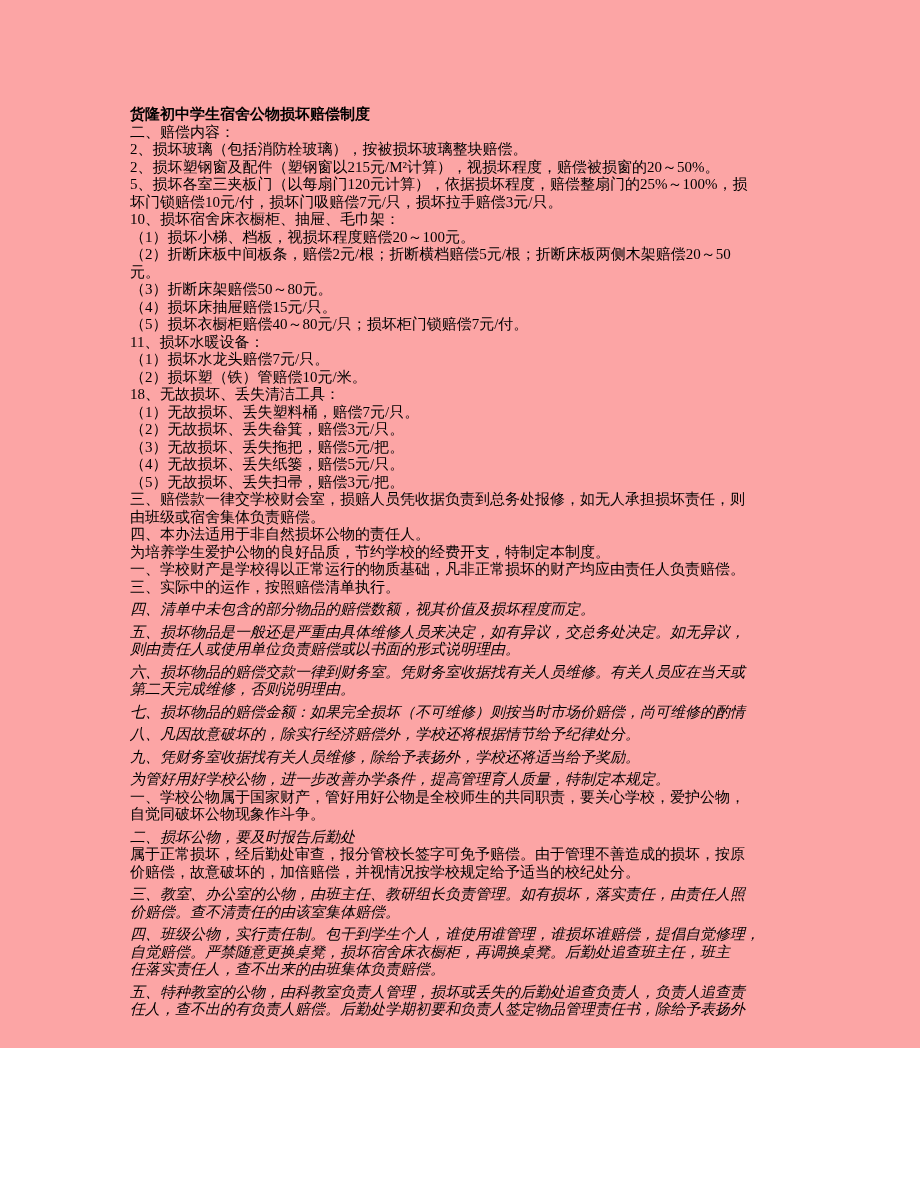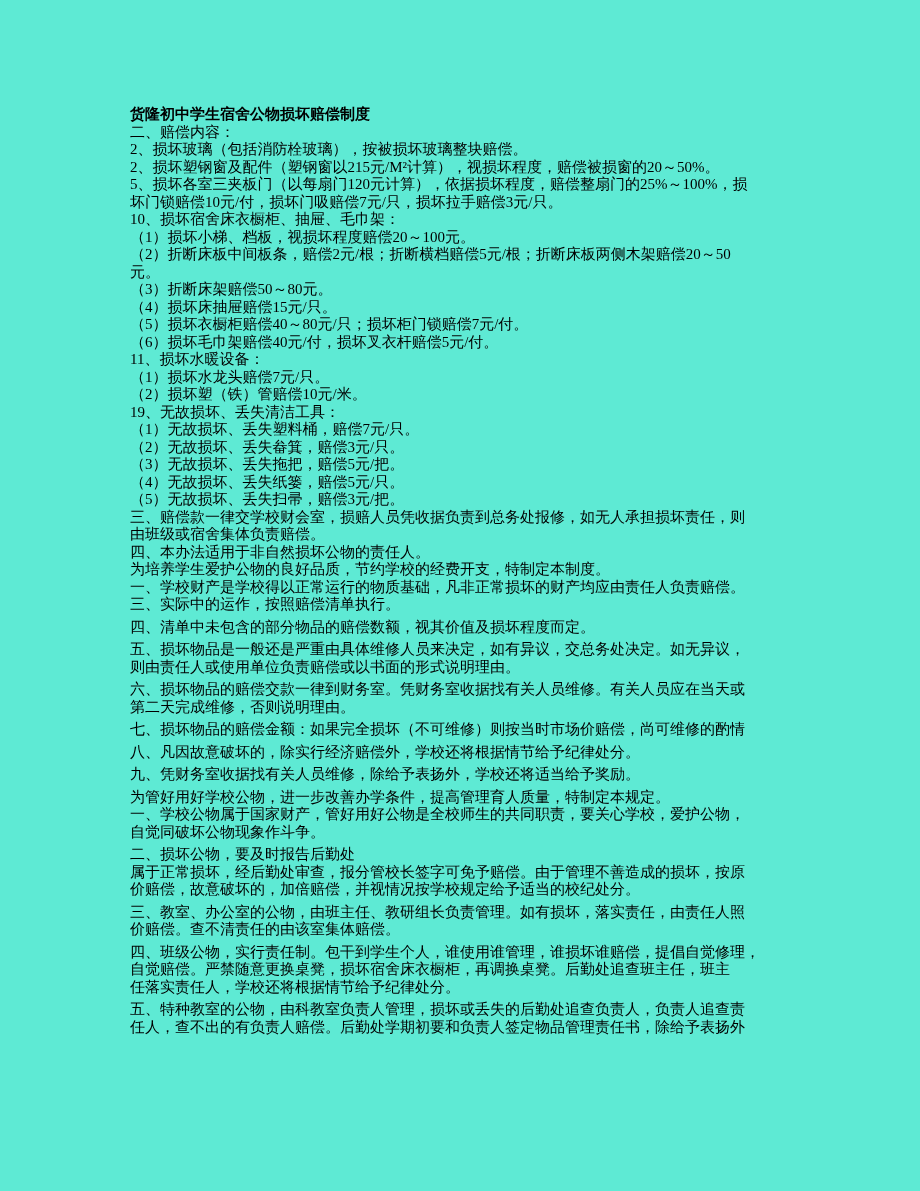--- a/index.html
+++ b/index.html
@@ -8,31 +8,31 @@
     height: 1191px;
     background: #ffffff;
     font-family: "Liberation Serif", "DejaVu Serif", serif;
     color: #000000;
     overflow: hidden;
   }
   body { position: relative; }
   .page {
     position: absolute;
     left: 0; top: 0;
-    width: 920px; height: 1191px;
-    background: #5eead4;
+    width: 920px; height: 1048px;
+    background: #fca5a5;
   }
   .content {
     position: absolute;
     left: 130px;
     top: 106px;
     width: 664px;
   }
   .para { margin: 0; }
-  .para.gap { margin-top: 5px; }
+  .para.gap { margin-top: 5px; font-style: italic; }
   .para.bold .line { font-weight: bold; }
   .line {
     font-size: 15px;
     line-height: 17.5px;
     white-space: nowrap;
     letter-spacing: 0;
   }
 </style>
 </head>
 <body>
@@ -68,33 +68,30 @@
       <div class="para">
         <div class="line">（3）折断床架赔偿50～80元。</div>
       </div>
       <div class="para">
         <div class="line">（4）损坏床抽屉赔偿15元/只。</div>
       </div>
       <div class="para">
         <div class="line">（5）损坏衣橱柜赔偿40～80元/只；损坏柜门锁赔偿7元/付。</div>
       </div>
       <div class="para">
-        <div class="line">（6）损坏毛巾架赔偿40元/付，损坏叉衣杆赔偿5元/付。</div>
-      </div>
-      <div class="para">
         <div class="line">11、损坏水暖设备：</div>
       </div>
       <div class="para">
         <div class="line">（1）损坏水龙头赔偿7元/只。</div>
       </div>
       <div class="para">
         <div class="line">（2）损坏塑（铁）管赔偿10元/米。</div>
       </div>
       <div class="para">
-        <div class="line">19、无故损坏、丢失清洁工具：</div>
+        <div class="line">18、无故损坏、丢失清洁工具：</div>
       </div>
       <div class="para">
         <div class="line">（1）无故损坏、丢失塑料桶，赔偿7元/只。</div>
       </div>
       <div class="para">
         <div class="line">（2）无故损坏、丢失畚箕，赔偿3元/只。</div>
       </div>
       <div class="para">
         <div class="line">（3）无故损坏、丢失拖把，赔偿5元/把。</div>
       </div>
@@ -154,20 +151,20 @@
         <div class="line">属于正常损坏，经后勤处审查，报分管校长签字可免予赔偿。由于管理不善造成的损坏，按原</div>
         <div class="line">价赔偿，故意破坏的，加倍赔偿，并视情况按学校规定给予适当的校纪处分。</div>
       </div>
       <div class="para gap">
         <div class="line">三、教室、办公室的公物，由班主任、教研组长负责管理。如有损坏，落实责任，由责任人照</div>
         <div class="line">价赔偿。查不清责任的由该室集体赔偿。</div>
       </div>
       <div class="para gap">
         <div class="line">四、班级公物，实行责任制。包干到学生个人，谁使用谁管理，谁损坏谁赔偿，提倡自觉修理，</div>
         <div class="line">自觉赔偿。严禁随意更换桌凳，损坏宿舍床衣橱柜，再调换桌凳。后勤处追查班主任，班主</div>
-        <div class="line">任落实责任人，学校还将根据情节给予纪律处分。</div>
+        <div class="line">任落实责任人，查不出来的由班集体负责赔偿。</div>
       </div>
       <div class="para gap">
         <div class="line">五、特种教室的公物，由科教室负责人管理，损坏或丢失的后勤处追查负责人，负责人追查责</div>
         <div class="line">任人，查不出的有负责人赔偿。后勤处学期初要和负责人签定物品管理责任书，除给予表扬外</div>
       </div>
     </div>
 </div>
 
 </body></html>

